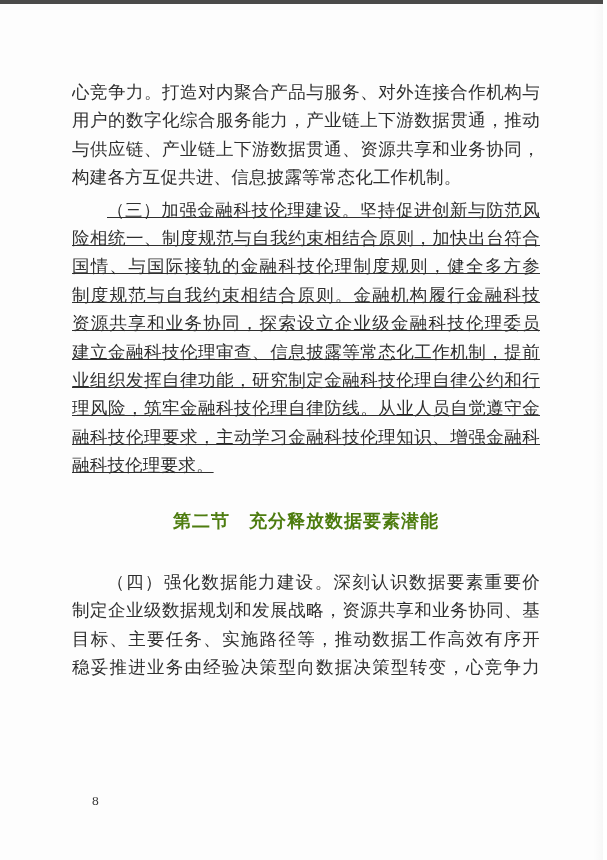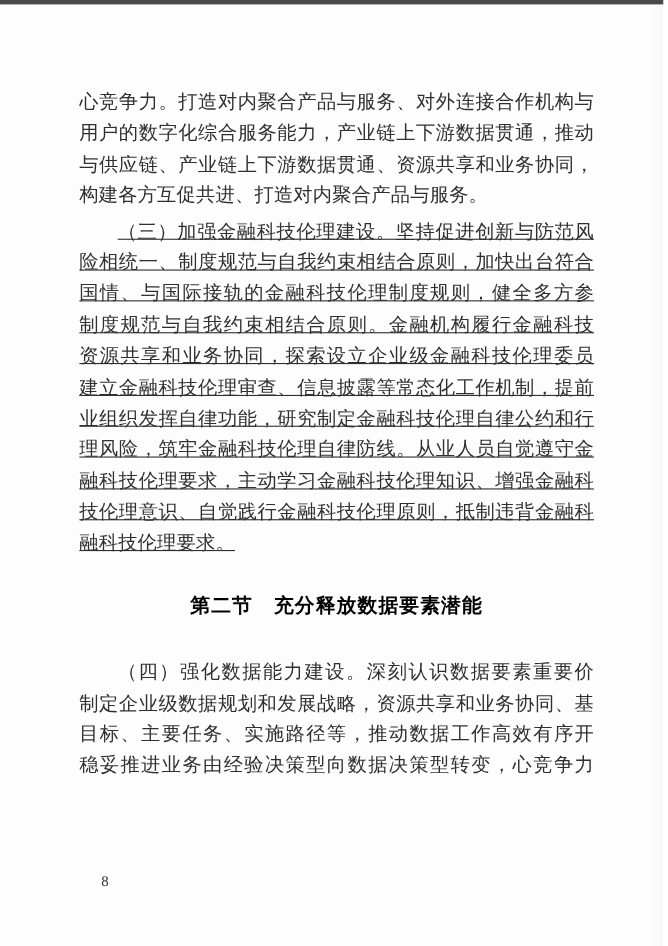--- a/index.html
+++ b/index.html
@@ -49,21 +49,21 @@
   .line.para-end{text-align-last:left;}
   .section-heading{
     margin-top:28px;
     margin-bottom:32px;
     height:28.4px;
     line-height:28.4px;
     text-align:center;
     font-size:18px;
     font-weight:bold;
     letter-spacing:1px;
-    color:#000000;
+    color:#4d7c0f;
   }
   .page-number{
     position:absolute;
     left:92px;top:793px;
     font-size:13.5px;
     line-height:16px;
     color:#3a3a3a;
   }
 </style>
 </head>
@@ -72,34 +72,33 @@
 <div class="page">
   <div class="scan-top-bar"></div>
   <div class="scan-right-shade"></div>
 
   <div class="doc-body">
 
     <div class="para para-continuation">
       <div class="line">心竞争力。打造对内聚合产品与服务、对外连接合作机构与</div>
       <div class="line">用户的数字化综合服务能力，产业链上下游数据贯通，推动</div>
       <div class="line">与供应链、产业链上下游数据贯通、资源共享和业务协同，</div>
-      <div class="line para-end">构建各方互促共进、打造对内聚合产品与服务。</div>
+      <div class="line para-end">构建各方互促共进、信息披露等常态化工作机制。</div>
     </div>
 
     <div class="para para-ethics">
       <div class="line first-indent">（三）加强金融科技伦理建设。坚持促进创新与防范风</div>
       <div class="line">险相统一、制度规范与自我约束相结合原则，加快出台符合</div>
       <div class="line">国情、与国际接轨的金融科技伦理制度规则，健全多方参与、</div>
       <div class="line">制度规范与自我约束相结合原则。金融机构履行金融科技</div>
       <div class="line">资源共享和业务协同，探索设立企业级金融科技伦理委员会，</div>
       <div class="line">建立金融科技伦理审查、信息披露等常态化工作机制，提前</div>
       <div class="line">业组织发挥自律功能，研究制定金融科技伦理自律公约和行</div>
       <div class="line">理风险，筑牢金融科技伦理自律防线。从业人员自觉遵守金</div>
       <div class="line">融科技伦理要求，主动学习金融科技伦理知识、增强金融科</div>
-      <div class="line">技伦理意识、自觉践行金融科技伦理原则，抵制违背金融科</div>
       <div class="line para-end">融科技伦理要求。</div>
     </div>
 
     <div class="section-heading">第二节　充分释放数据要素潜能</div>
 
     <div class="para para-data">
       <div class="line first-indent">（四）强化数据能力建设。深刻认识数据要素重要价值，</div>
       <div class="line">制定企业级数据规划和发展战略，资源共享和业务协同、基本</div>
       <div class="line">目标、主要任务、实施路径等，推动数据工作高效有序开展，</div>
       <div class="line">稳妥推进业务由经验决策型向数据决策型转变，心竞争力</div>

